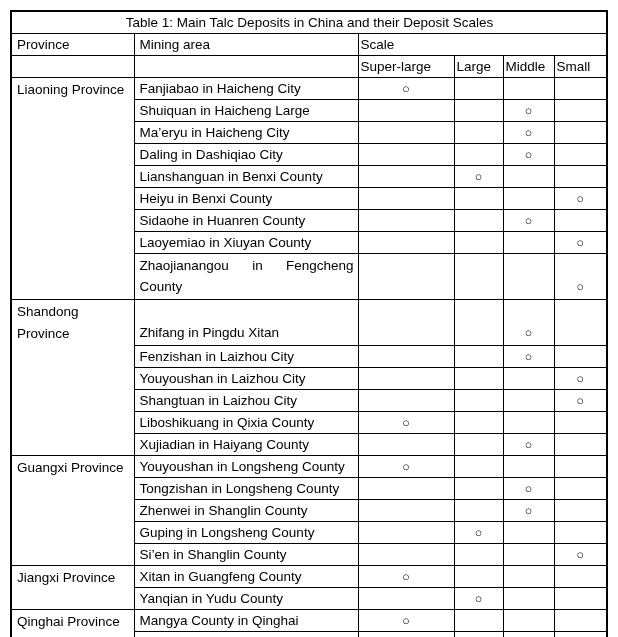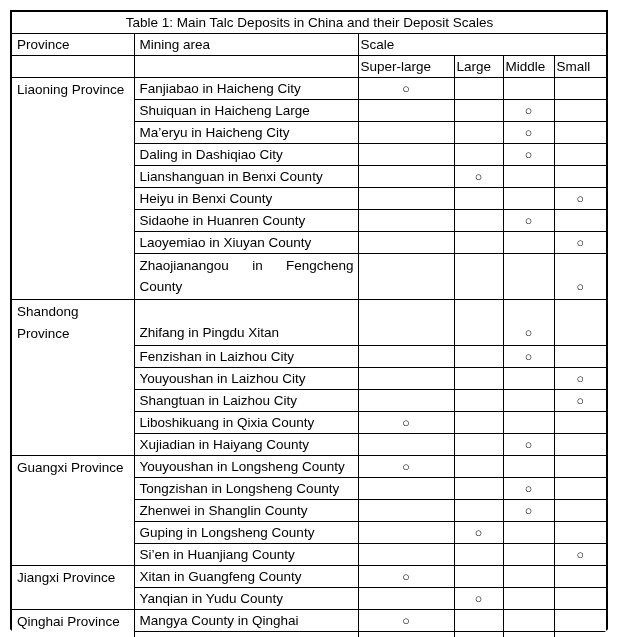--- a/index.html
+++ b/index.html
@@ -12,21 +12,20 @@
     font-size: 13.5px;
     color: #000000;
     -webkit-font-smoothing: antialiased;
   }
   .page {
     width: 618px;
     height: 637px;
     box-sizing: border-box;
     padding: 10px 0 0 10px;
     overflow: hidden;
-    border-radius: 30px;
   }
   table.talc-table {
     border-collapse: collapse;
     table-layout: fixed;
     width: 596px;
     border: 2px solid #000;
   }
   td {
     border: 1px solid #000;
     padding: 0 4px 0 5px;
@@ -238,21 +237,21 @@
           <td class="scale-cell"></td>
         </tr>
         <tr>
           <td>Guping in Longsheng County</td>
           <td class="scale-cell"></td>
           <td class="scale-cell"><span class="marker">○</span></td>
           <td class="scale-cell"></td>
           <td class="scale-cell"></td>
         </tr>
         <tr>
-          <td>Si’en in Huanjiang County</td>
+          <td>Si’en in Shanglin County</td>
           <td class="scale-cell"></td>
           <td class="scale-cell"></td>
           <td class="scale-cell"></td>
           <td class="scale-cell"><span class="marker">○</span></td>
         </tr>
         <tr>
           <td class="province-cell" rowspan="2">Jiangxi Province</td>
           <td>Xitan in Guangfeng County</td>
           <td class="scale-cell"><span class="marker">○</span></td>
           <td class="scale-cell"></td>

